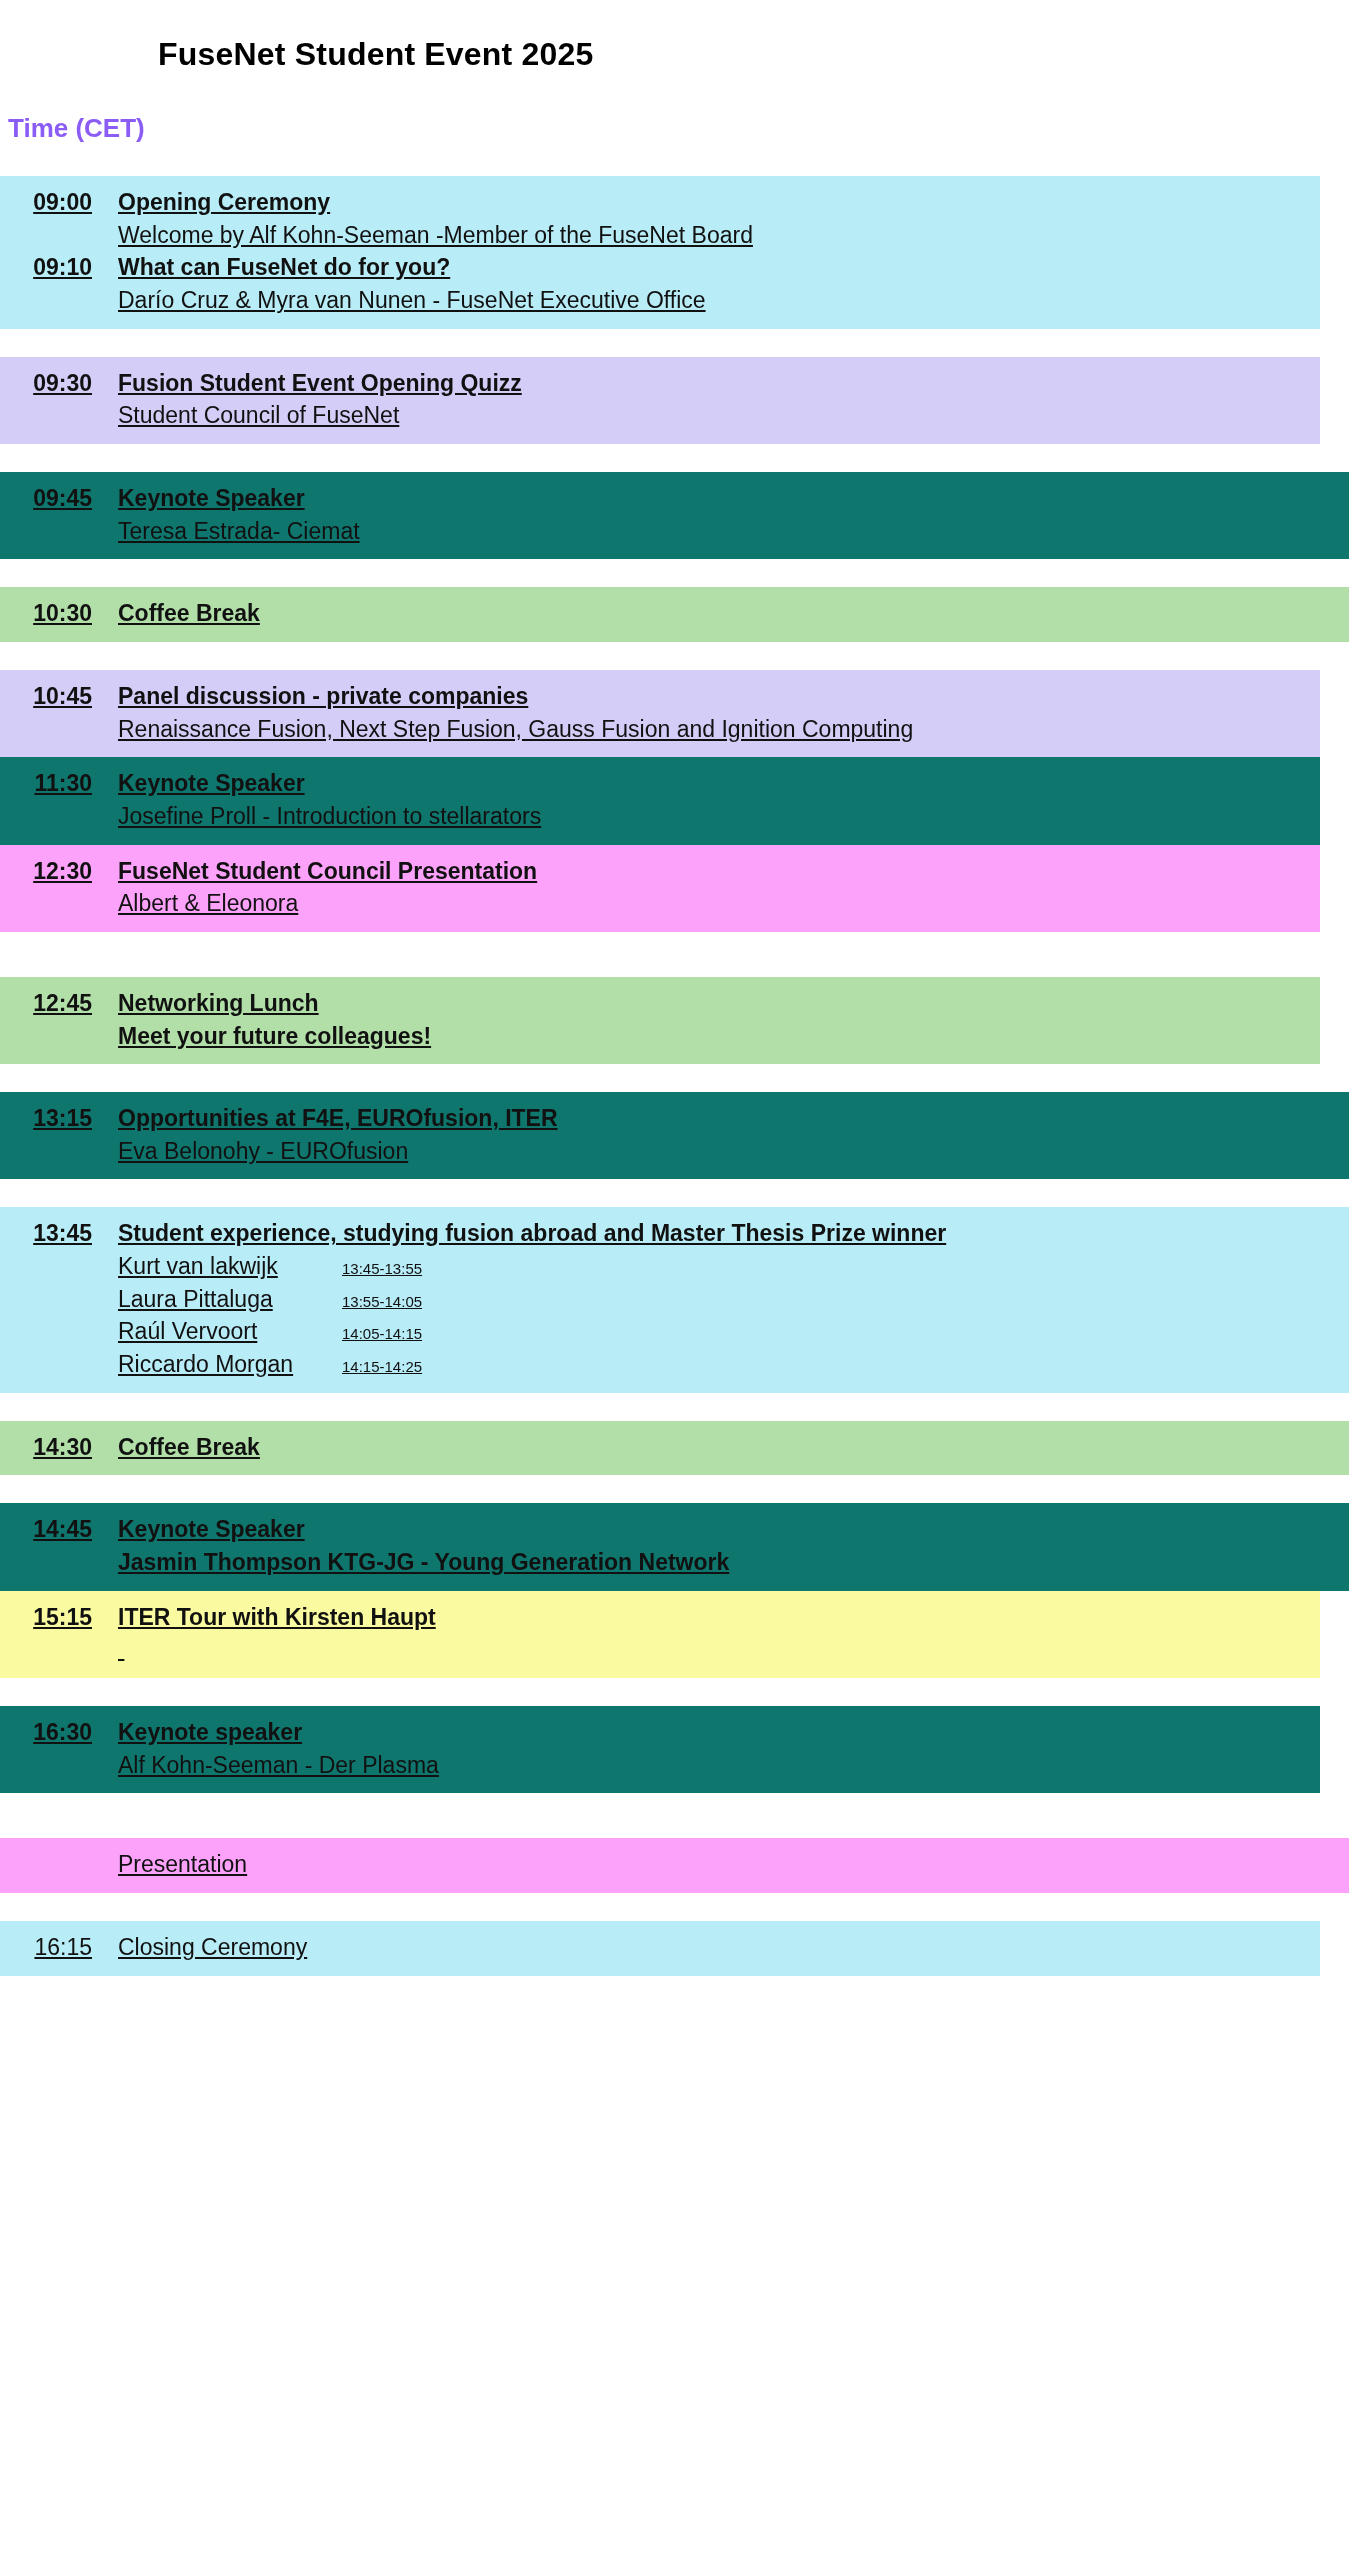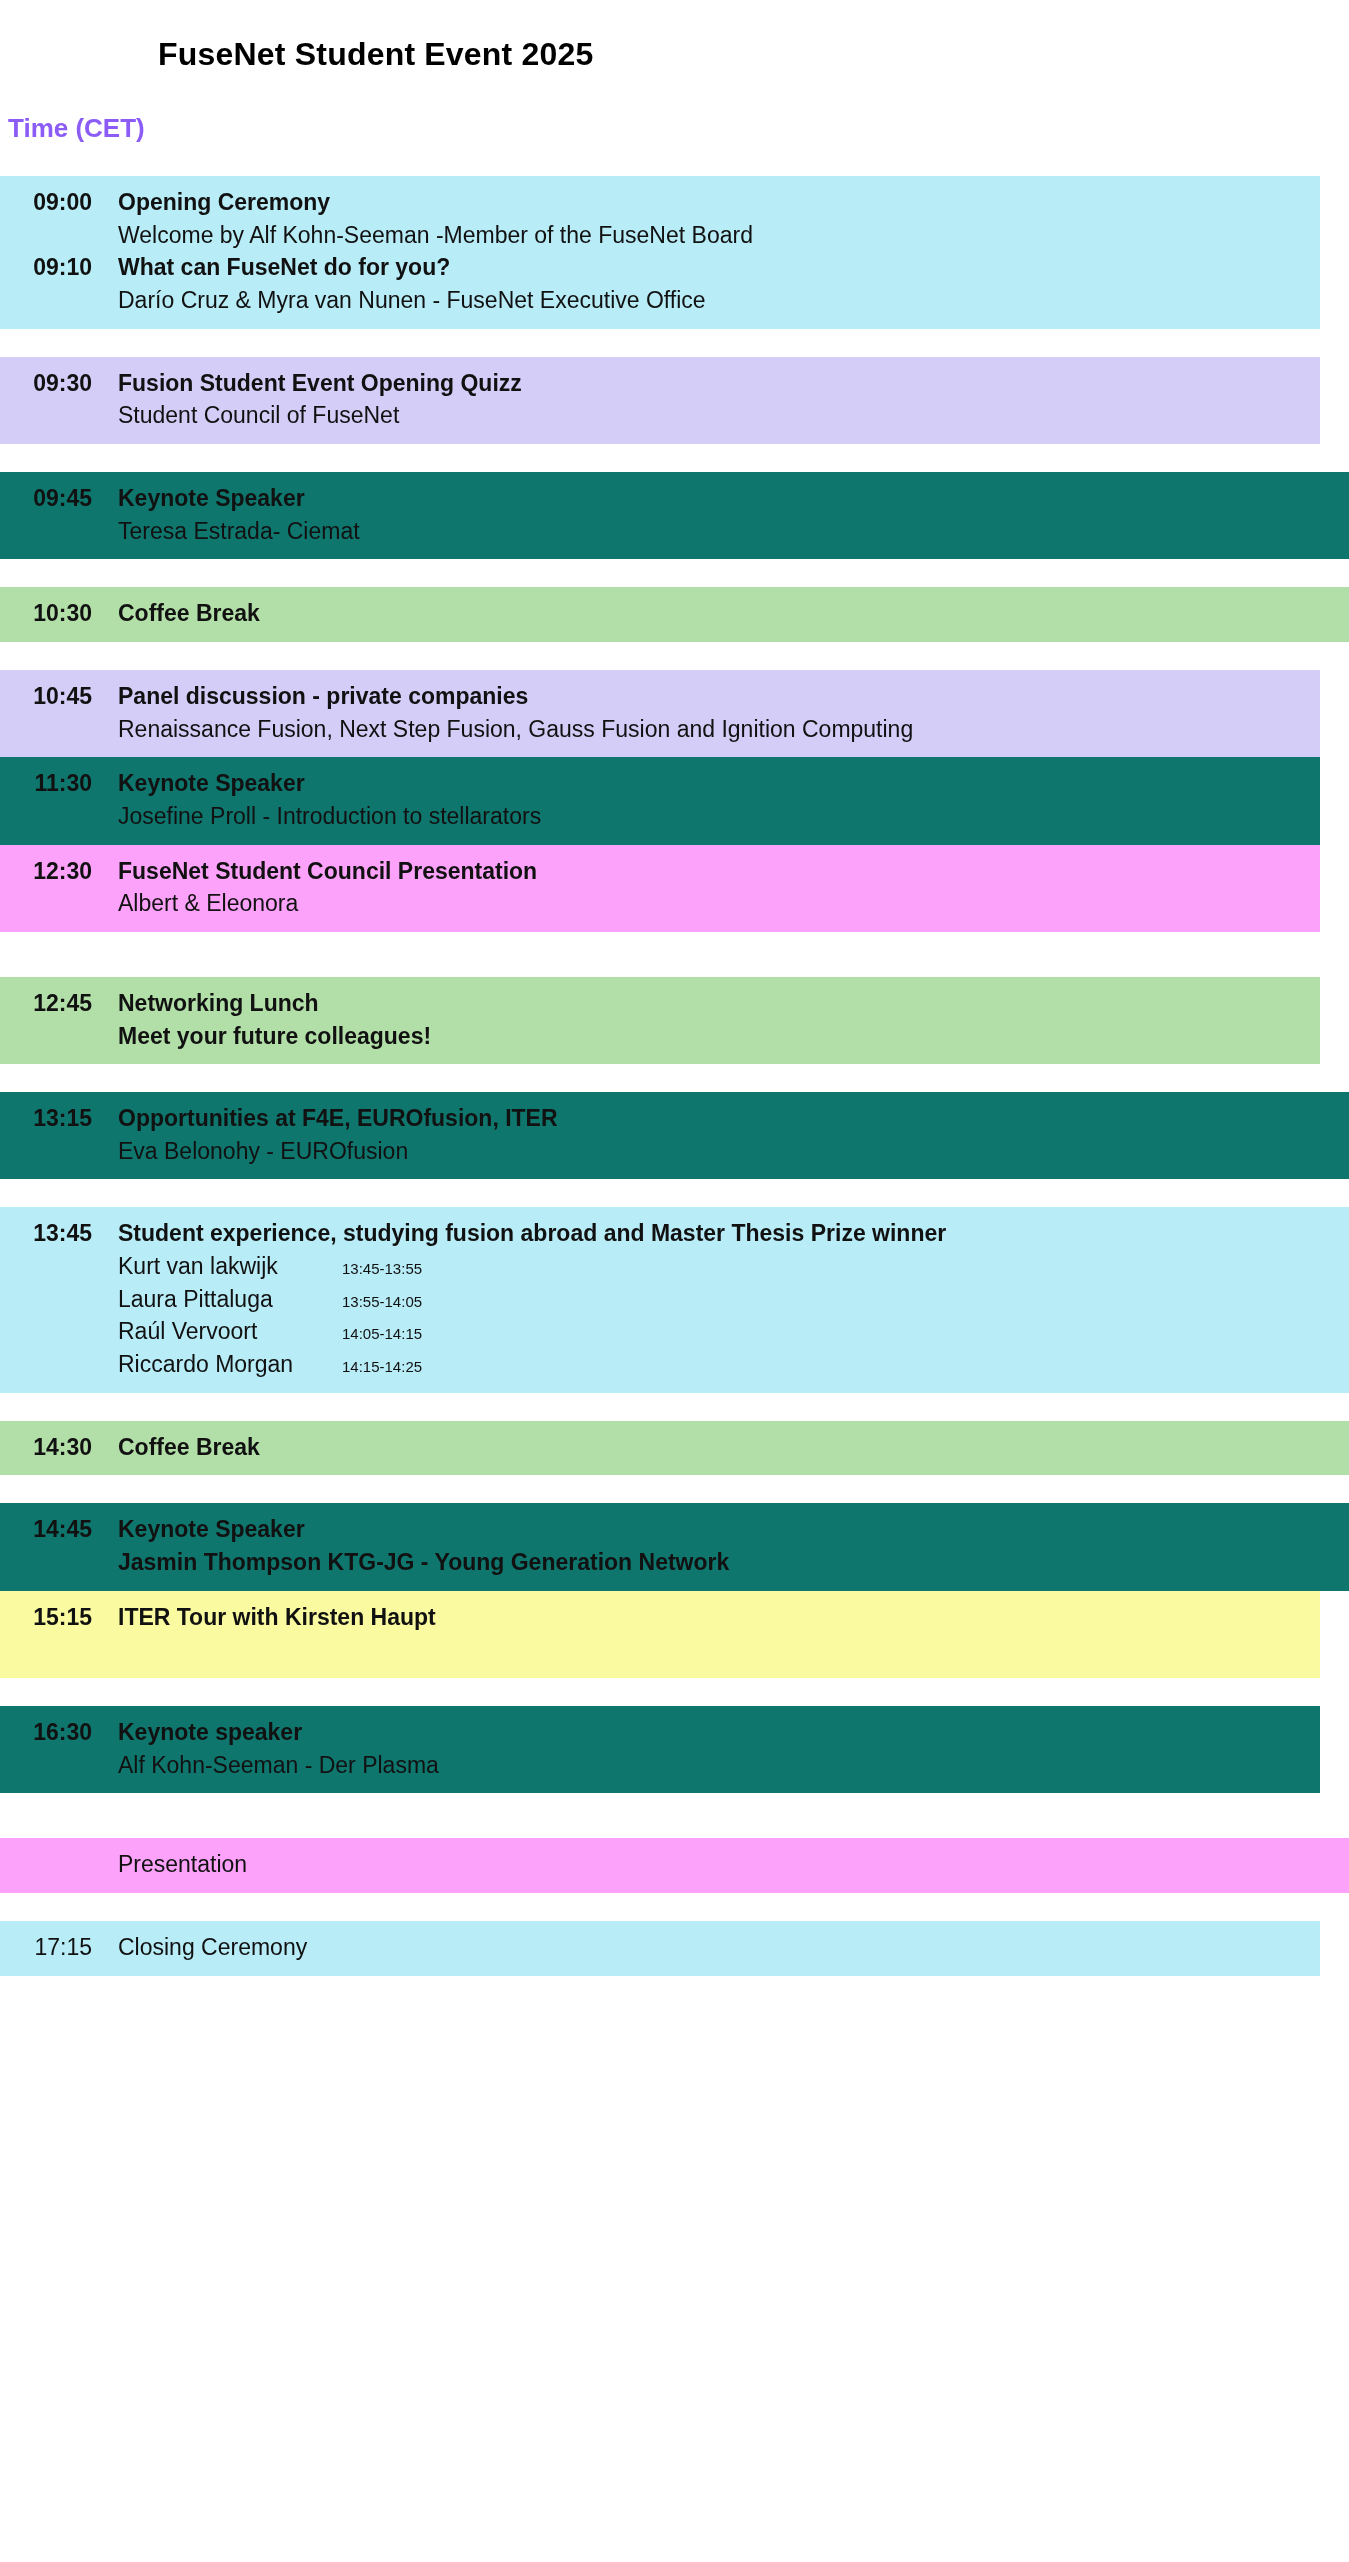--- a/index.html
+++ b/index.html
@@ -31,20 +31,21 @@
   .subtitle {
     font-size: 26px;
     font-weight: bold;
     color: #8b5cf6;
     margin: 0;
     padding: 40px 0 0 8px;
   }
   .schedule {
     margin-top: 32px;
     width: 1140px;
+    text-decoration: underline;
   }
   .row {
     position: relative;
     box-sizing: border-box;
     padding: 10px 0 12px 0;
     margin: 0;
   }
   .row.gap-before { margin-top: 28px; }
   .row.spacer-before { margin-top: 45px; }
   .line {
@@ -287,19 +288,19 @@
 
     <div class="row c-magenta full spacer-before">
       <div class="line">
         <div class="time blank">00:00</div>
         <div class="text normal">Presentation</div>
       </div>
     </div>
 
     <div class="row c-blue left-inset light gap-before">
       <div class="line">
-        <div class="time">17:15</div>
+        <div class="time">16:15</div>
         <div class="text normal">Closing Ceremony</div>
       </div>
     </div>
 
   </div>
 </div>
 
 </body></html>

